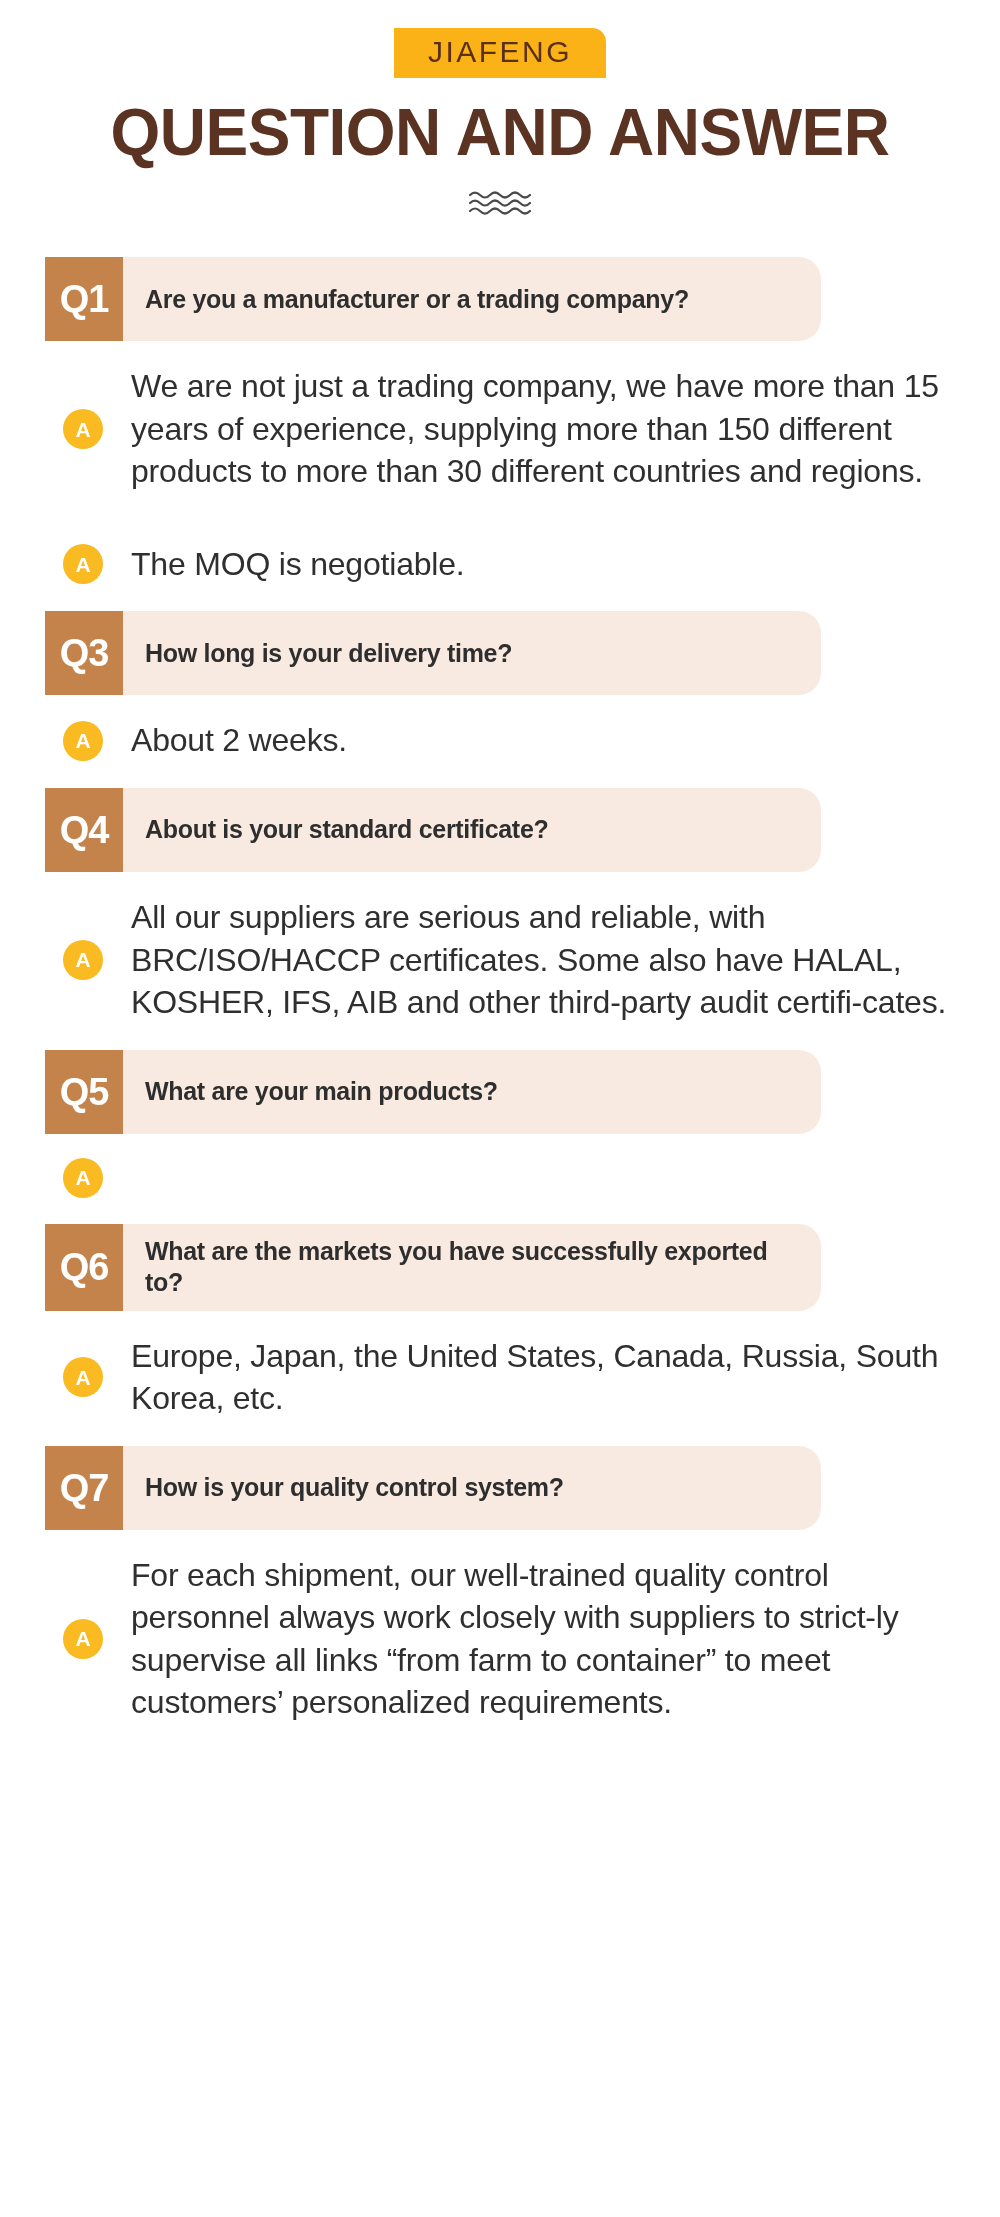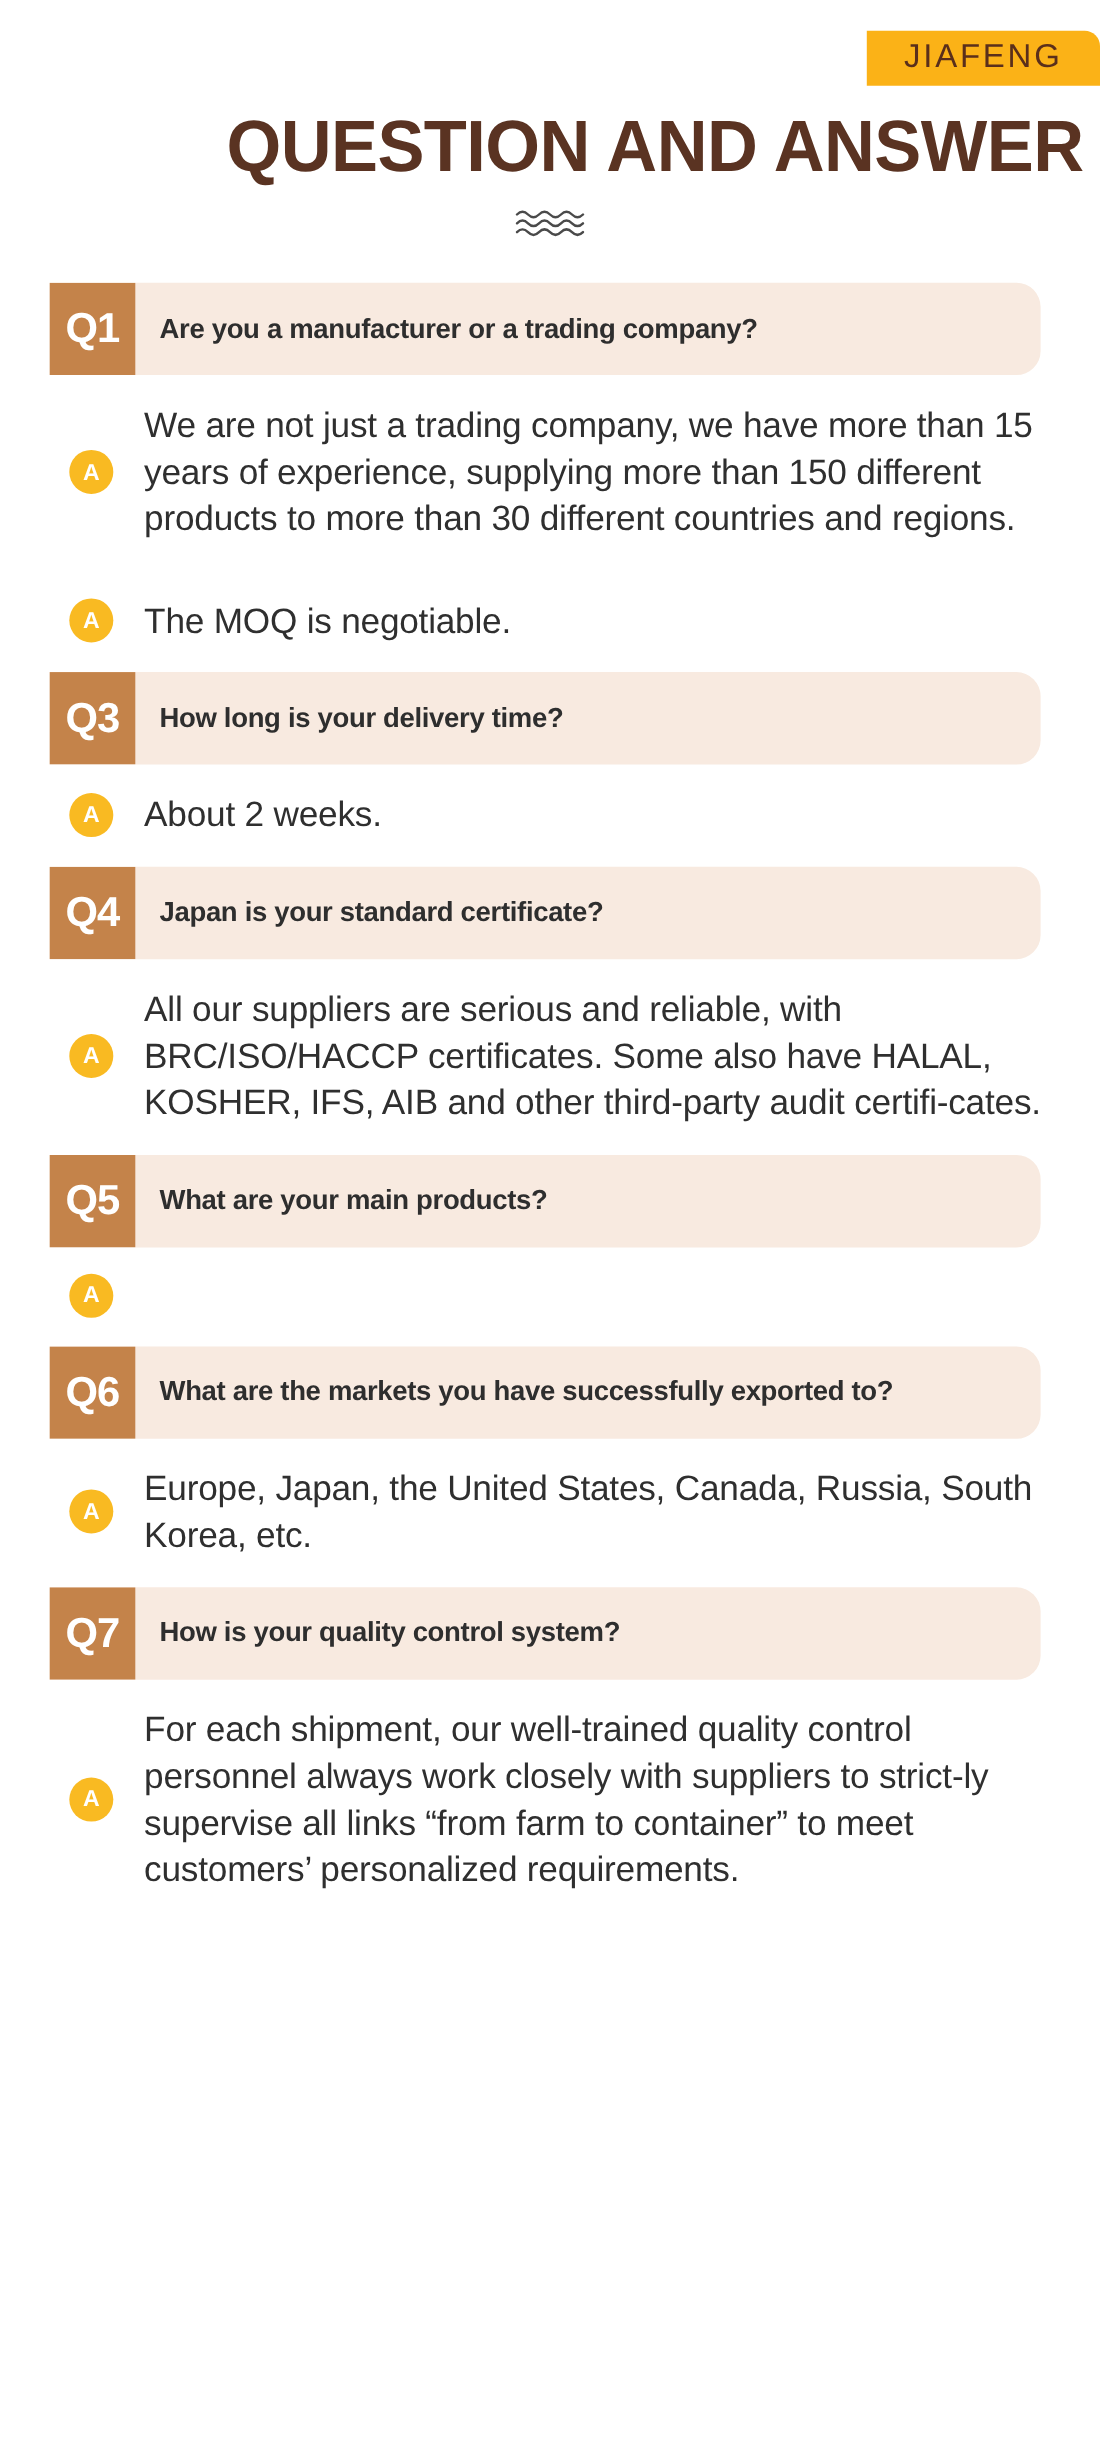--- a/index.html
+++ b/index.html
@@ -13,21 +13,21 @@
     font-family: "Liberation Sans", "DejaVu Sans", sans-serif;
     width: 1000px;
     min-height: 2217px;
     position: relative;
     overflow-x: hidden;
   }
 
   
   .header {
     padding-top: 28px;
-    text-align: right;
+    text-align: center;
   }
 
   .brand-badge {
     display: inline-block;
     background: #FBB217;
     color: #5A2F1B;
     font-family: "Liberation Sans", "DejaVu Sans", sans-serif;
     font-size: 30px;
     letter-spacing: 2.5px;
     font-weight: 400;
@@ -63,21 +63,21 @@
 
   .faq-item { margin-bottom: 0; }
 
   .q-row {
     display: flex;
     align-items: stretch;
     background: #F8EAE0;
     border-radius: 0 22px 22px 0;
     min-height: 84px;
     overflow: hidden;
-    width: 901px;
+    width: 776px;
   }
 
   .q-badge {
     flex: 0 0 78px;
     background: #C4834A;
     color: #FFFFFF;
     font-family: "Liberation Sans", "DejaVu Sans", sans-serif;
     font-size: 38px;
     font-weight: 700;
     display: flex;
@@ -175,21 +175,21 @@
         <div class="q-text">How long is your delivery time?</div>
       </div>
       <div class="a-row">
         <div class="a-badge">A</div>
         <div class="a-text">About 2 weeks.</div>
       </div>
     </div>
     <div class="faq-item">
       <div class="q-row">
         <div class="q-badge">Q4</div>
-        <div class="q-text">Japan is your standard certificate?</div>
+        <div class="q-text">About is your standard certificate?</div>
       </div>
       <div class="a-row">
         <div class="a-badge">A</div>
         <div class="a-text">All our suppliers are serious and reliable, with BRC/ISO/HACCP certificates. Some also have HALAL, KOSHER, IFS, AIB and other third-party audit certifi-cates.</div>
       </div>
     </div>
     <div class="faq-item">
       <div class="q-row">
         <div class="q-badge">Q5</div>
         <div class="q-text">What are your main products?</div>

